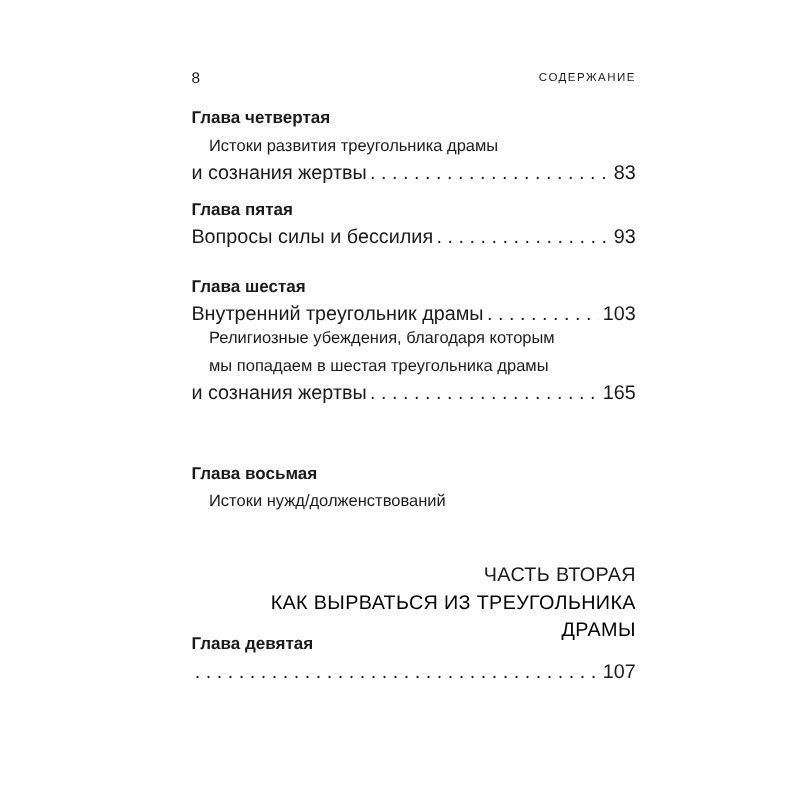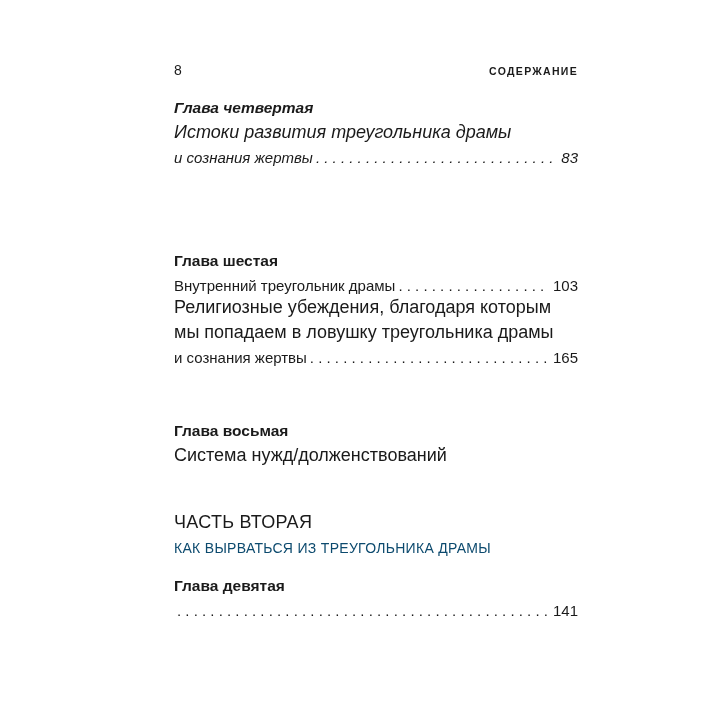--- a/index.html
+++ b/index.html
@@ -3,80 +3,88 @@
   <meta charset="utf-8">
   <style>
     html, body { margin: 0; padding: 0; background: #ffffff; }
     body {
       width: 720px; height: 720px; position: relative; overflow: hidden;
       font-family: "Liberation Sans", "DejaVu Sans", sans-serif;
       color: #1a1a1a;
     }
     .page { position: absolute; left: 174px; top: 0; width: 404px; height: 720px; }
     .page-number { position: absolute; left: 0; top: 62px; font-size: 14px; }
-    .running-head { position: absolute; right: 0; top: 65px; font-size: 10.5px; letter-spacing: 1.3px; font-weight: bold; }
+    .running-head { position: absolute; right: 0; top: 65px; font-size: 10.5px; letter-spacing: 1.3px; }
     .entry { position: absolute; left: 0; width: 404px; }
     .chapter-title { font-weight: bold; font-size: 15.5px; line-height: 24px; height: 24px; white-space: nowrap; }
-    .line { font-size: 18px; line-height: 25px; height: 25px; white-space: nowrap; }
-    .line-last { display: flex; align-items: flex-end; font-size: 15px; line-height: 25px; height: 25px; }
+    .line { font-size: 15px; line-height: 25px; height: 25px; white-space: nowrap; margin-left: 16px; }
+    .line-last { display: flex; align-items: flex-end; font-size: 18px; line-height: 25px; height: 25px; }
     .line-last .txt { white-space: nowrap; }
     .line-last .dots { flex: 1; overflow: hidden; white-space: nowrap; letter-spacing: 3.1px; margin: 0 4px 0 3px; color: #1a1a1a; }
     .line-last .dots::after { content: ". . . . . . . . . . . . . . . . . . . . . . . . . . . . . . . . . . . . . . . . . . . . . . . . . . . . . . . . . . . . . . . . . . . . . . . . . . . ."; letter-spacing: 0; }
     .line-last .pg { white-space: nowrap; }
-    .part { position: absolute; left: 0; width: 404px; text-align: left; }
+    .part { position: absolute; left: 0; width: 404px; text-align: right; }
     .part-label { font-size: 18px; line-height: 24px; color: #1a1a1a; letter-spacing: 0.3px; }
-    .part-title { font-size: 14px; line-height: 24px; color: #0c4a6e; letter-spacing: 0.3px; margin-top: 2px; }
+    .part-title { font-size: 18px; line-height: 24px; color: #000000; letter-spacing: 0.3px; margin-top: 2px; }
   </style>
 </head>
 <body>
 
 <div class="page">
   <div class="page-number">8</div>
   <div class="running-head">СОДЕРЖАНИЕ</div>
 
-  <div class="entry" style="top:96px;font-style:italic;">
+  <div class="entry" style="top:96px;">
     <div class="chapter-title">Глава четвертая</div>
     <div class="line">Истоки развития треугольника драмы</div>
     <div class="line-last">
       <span class="txt">и сознания жертвы</span>
       <span class="dots"></span>
       <span class="pg">83</span>
     </div>
   </div>
 
+  <div class="entry" style="top:179px;">
+    <div class="chapter-title">Глава пятая</div>
+    <div class="line-last">
+      <span class="txt">Вопросы силы и бессилия</span>
+      <span class="dots"></span>
+      <span class="pg">93</span>
+    </div>
+  </div>
 
   <div class="entry" style="top:249px;">
     <div class="chapter-title">Глава шестая</div>
     <div class="line-last">
       <span class="txt">Внутренний треугольник драмы</span>
       <span class="dots"></span>
       <span class="pg">103</span>
     </div>
   </div>
 
   <div class="entry" style="top:295px;">
     <div class="line">Религиозные убеждения, благодаря которым</div>
-    <div class="line">мы попадаем в ловушку треугольника драмы</div>
+    <div class="line">мы попадаем в шестая треугольника драмы</div>
     <div class="line-last">
       <span class="txt">и сознания жертвы</span>
       <span class="dots"></span>
       <span class="pg">165</span>
     </div>
   </div>
 
   <div class="entry" style="top:419px;">
     <div class="chapter-title">Глава восьмая</div>
-    <div class="line">Система нужд/долженствований</div>
+    <div class="line">Истоки нужд/долженствований</div>
   </div>
 
   <div class="part" style="top:510px;">
     <div class="part-label">ЧАСТЬ ВТОРАЯ</div>
     <div class="part-title">КАК ВЫРВАТЬСЯ ИЗ ТРЕУГОЛЬНИКА ДРАМЫ</div>
   </div>
 
   <div class="entry" style="top:574px;">
     <div class="chapter-title">Глава девятая</div>
     <div class="line-last">
       <span class="dots"></span>
-      <span class="pg">141</span>
+      <span class="pg">107</span>
     </div>
   </div>
 </div>
 
 </body></html>

